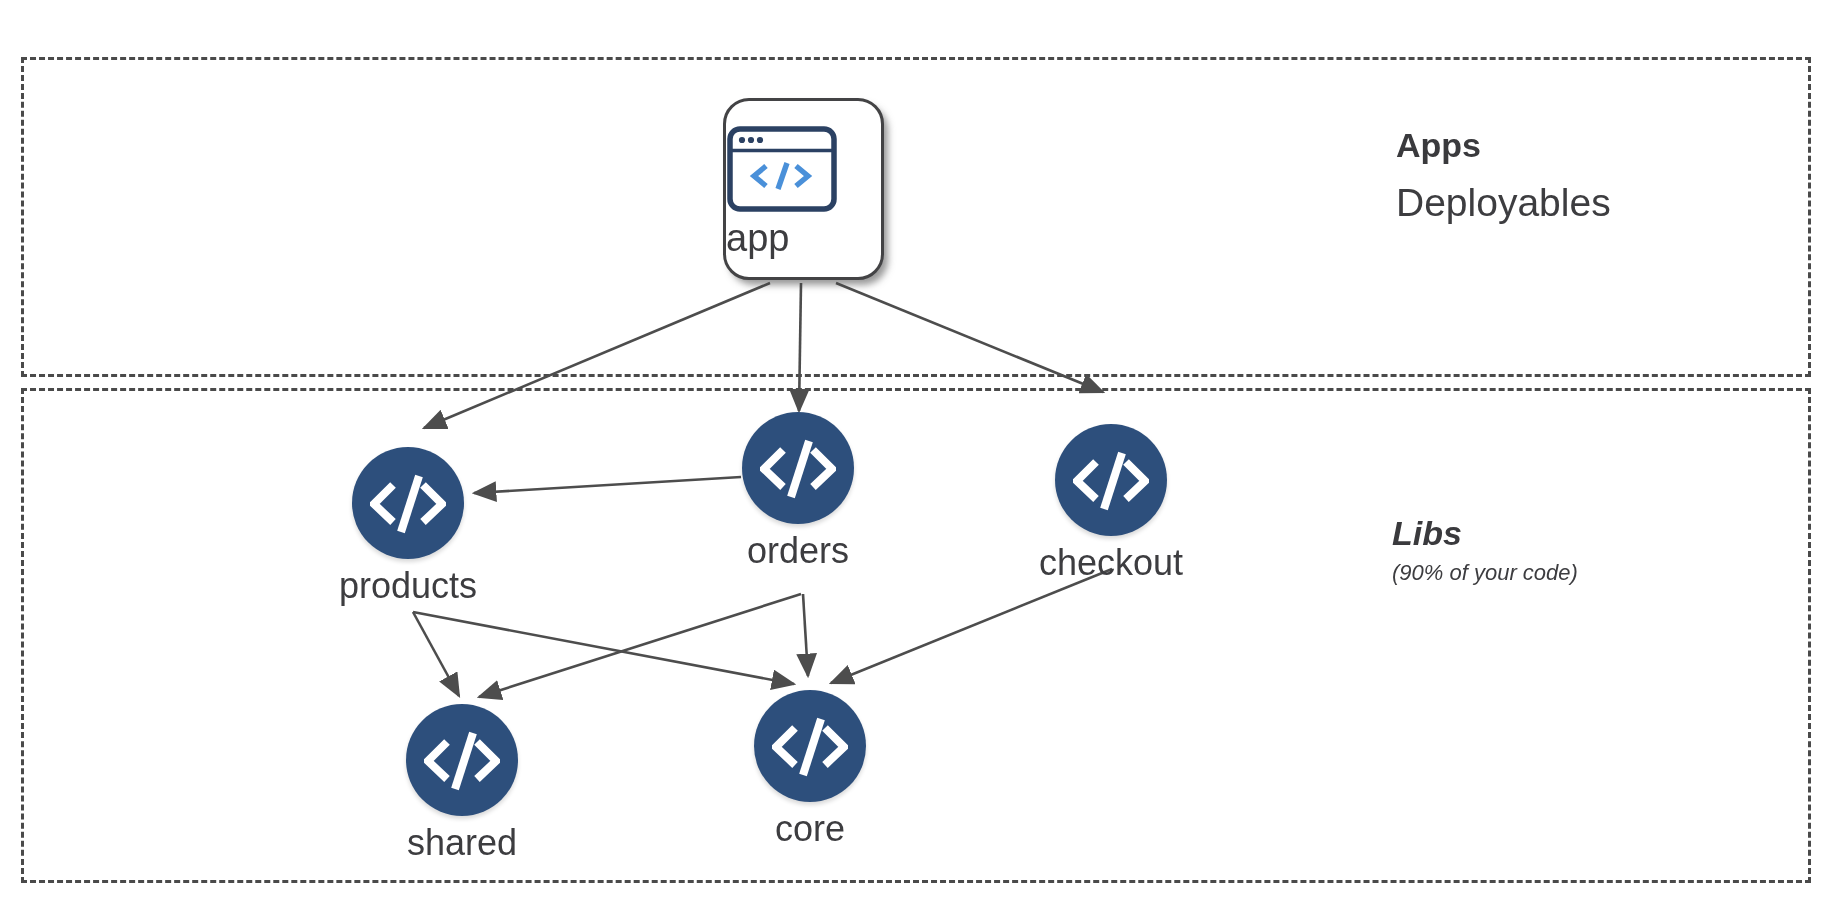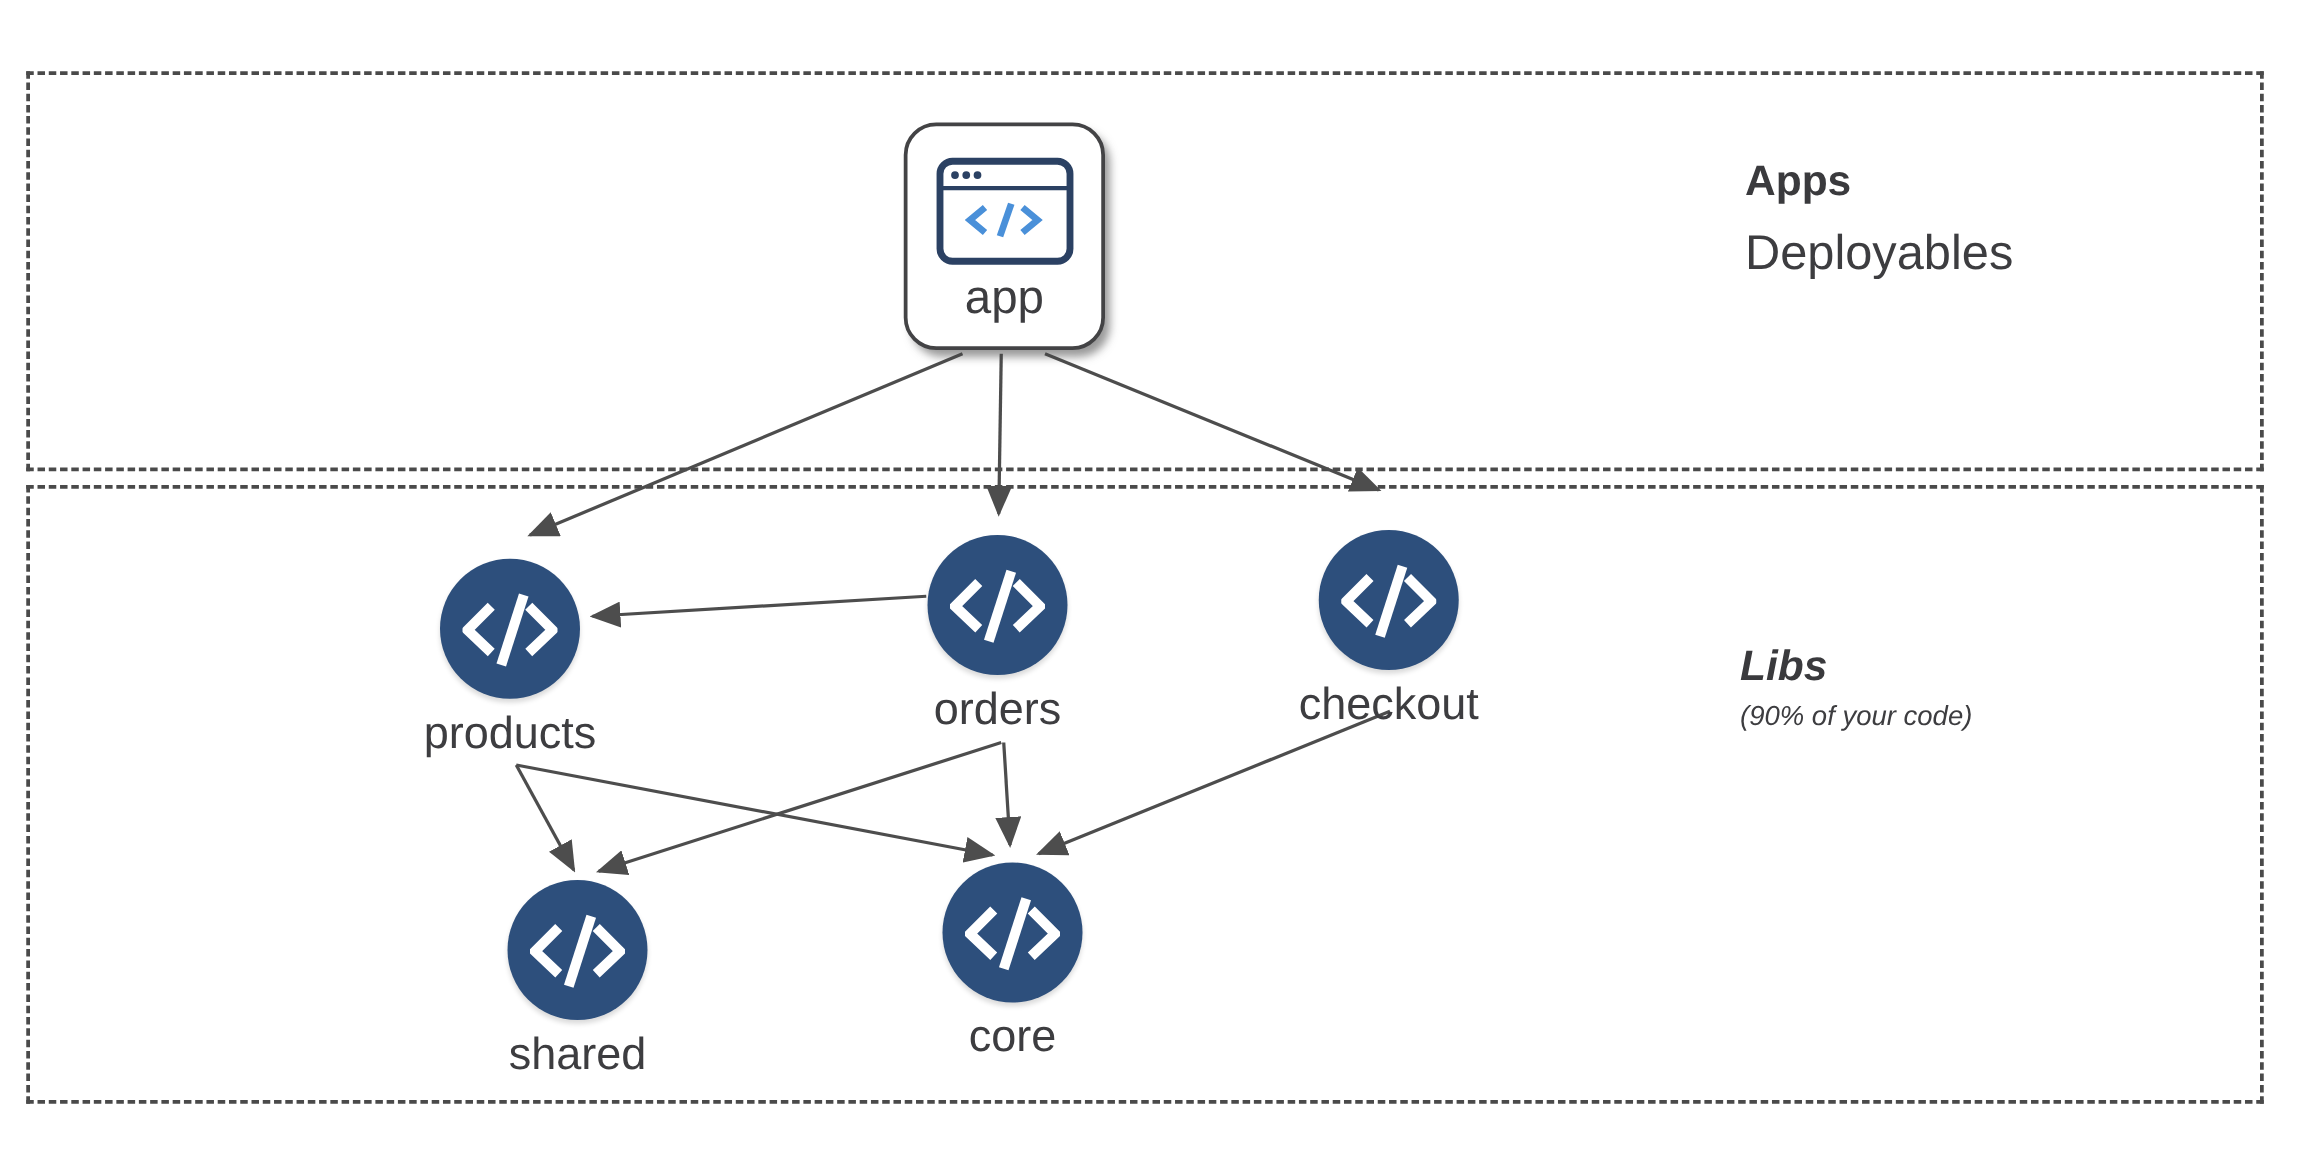--- a/index.html
+++ b/index.html
@@ -38,21 +38,20 @@
     left: 723px; top: 98px;
     width: 161px; height: 182px;
     box-sizing: border-box;
     background: #ffffff;
     border: 3px solid #434345;
     border-radius: 26px;
     box-shadow: 5px 6px 7px -1px rgba(70,70,70,0.55);
     z-index: 2;
     display: flex;
     flex-direction: column;
-    align-items: center;
     padding-top: 24px;
   }
   .app-label {
     margin-top: 5px;
     font-size: 38px;
     line-height: 1.1;
     color: #3d3d40;
   }
 
   
@@ -142,21 +141,21 @@
         <g stroke="#ffffff" stroke-width="8" fill="none" stroke-linejoin="miter">
           <polyline points="23,14 4,33 23,51"></polyline>
           <line x1="49" y1="5" x2="31" y2="61"></line>
           <polyline points="53,14 72,33 53,51"></polyline>
         </g>
       </svg>
     </div>
     <div class="node-label">products</div>
   </div>
 
-  <div class="lib-node" style="left: 742px; top: 428px;">
+  <div class="lib-node" style="left: 742px; top: 412px;">
     <div class="lib-circle">
       <svg width="76" height="64" viewBox="0 0 76 64">
         <g stroke="#ffffff" stroke-width="8" fill="none" stroke-linejoin="miter">
           <polyline points="23,14 4,33 23,51"></polyline>
           <line x1="49" y1="5" x2="31" y2="61"></line>
           <polyline points="53,14 72,33 53,51"></polyline>
         </g>
       </svg>
     </div>
     <div class="node-label">orders</div>

